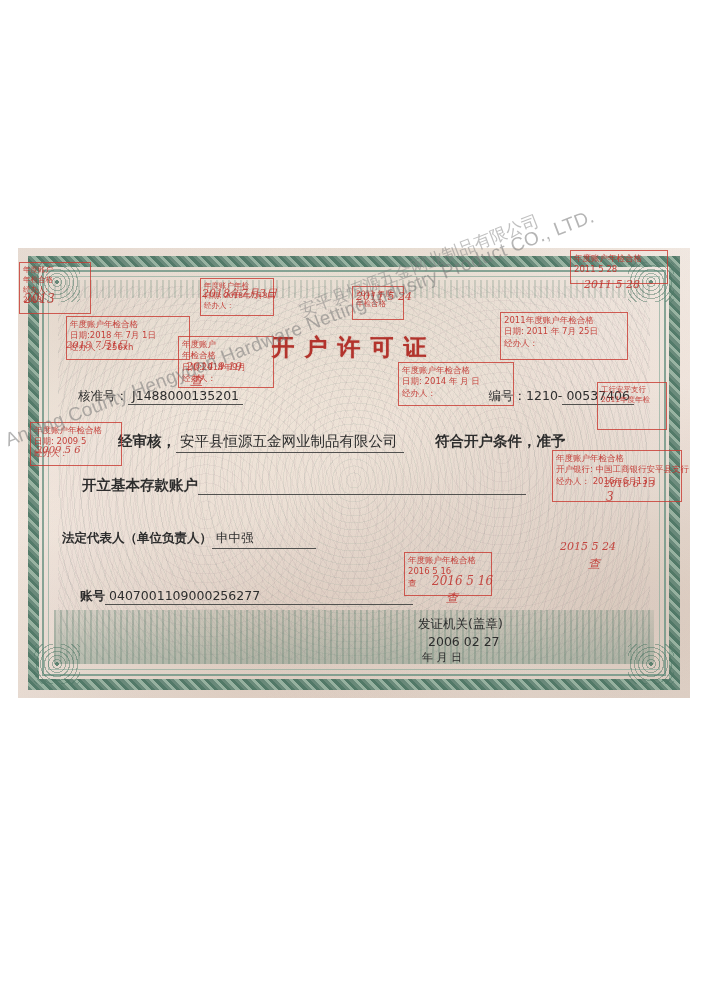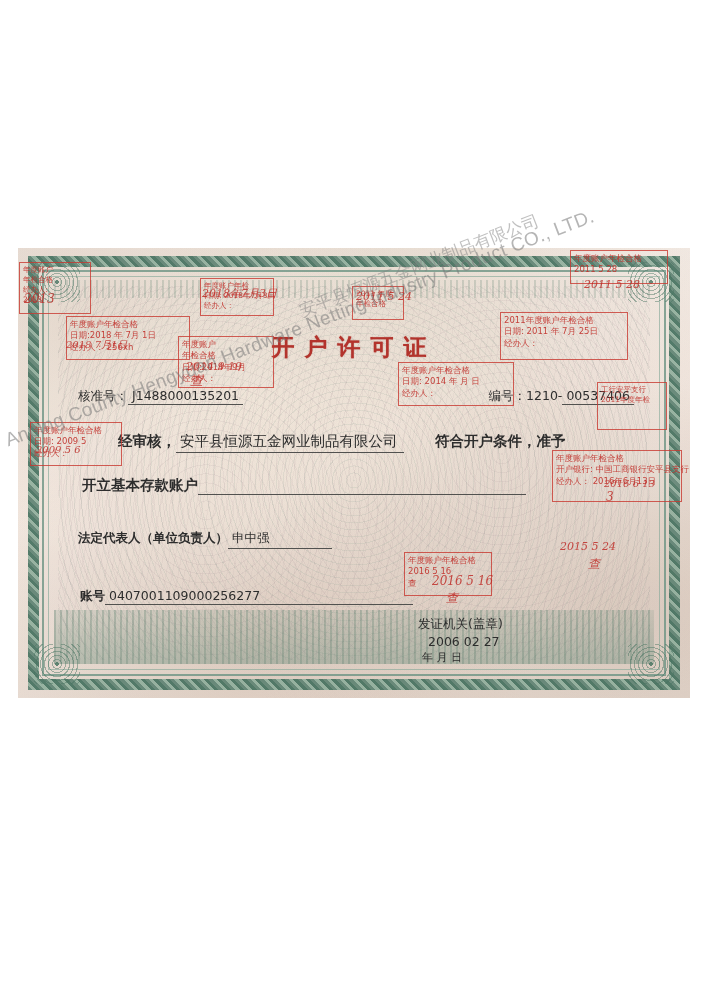--- a/index.html
+++ b/index.html
@@ -191,21 +191,21 @@
 
   <div class="line big" style="left:100px;top:184px;">
     <span>经审核，</span><span class="val wide" style="font-weight:normal">安平县恒源五金网业制品有限公司</span>
     <span style="margin-left:26px">符合开户条件，准予</span>
   </div>
 
   <div class="line big" style="left:64px;top:228px;">
     <span>开立基本存款账户</span><span class="val" style="min-width:320px">&nbsp;</span>
   </div>
 
-  <div class="line" style="left:60px;top:282px;">
+  <div class="line" style="left:44px;top:282px;">
     <span class="nowrapbold">法定代表人（单位负责人）</span><span class="val" style="min-width:96px">申中强</span>
   </div>
 
   <div class="line" style="left:62px;top:340px;">
     <span class="nowrapbold">账号</span><span class="val" style="min-width:300px">0407001109000256277</span>
   </div>
 
   <div class="line" style="left:400px;top:368px;">发证机关(盖章)</div>
   <div class="line" style="left:400px;top:386px;margin-left:10px;">2006 02 27</div>
   <div class="line" style="left:404px;top:402px;font-size:11px;">年 月 日</div>

